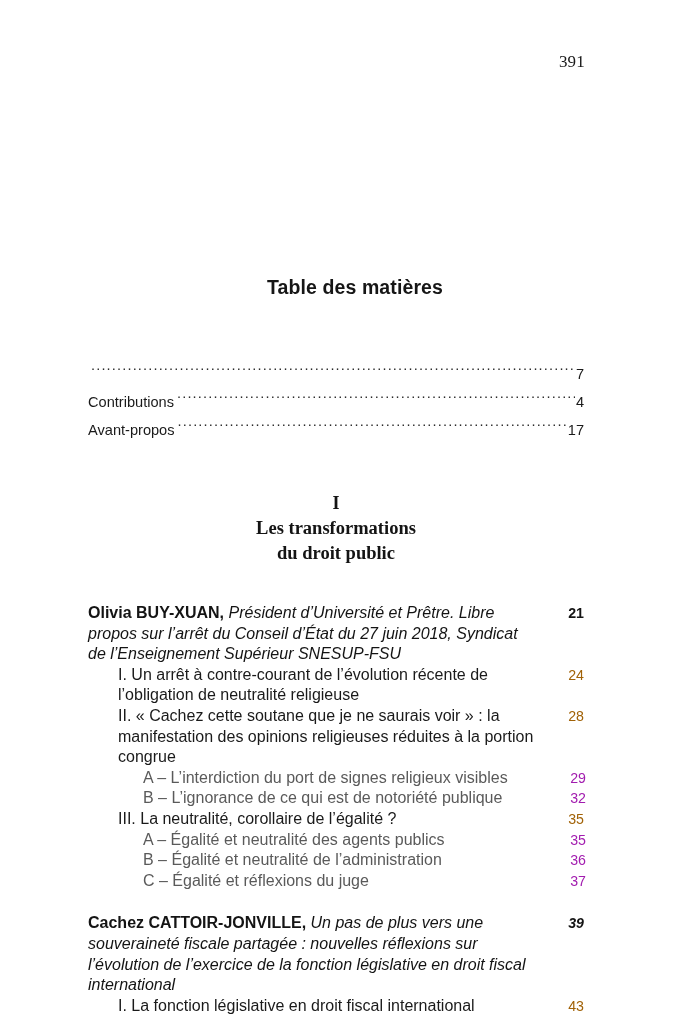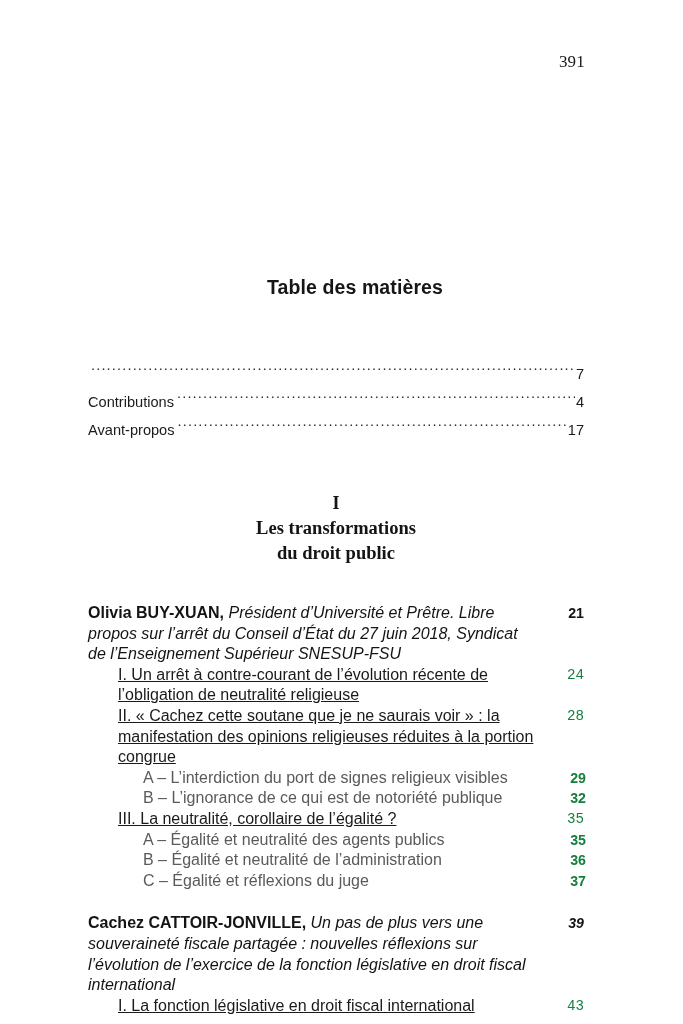--- a/index.html
+++ b/index.html
@@ -135,38 +135,35 @@
   .contrib.italic-num .num {
     font-style: italic;
     font-weight: bold;
   }
 
   
   .lvl1 { margin-top: 0; }
   .lvl1 .txt {
     padding-left: 30px;
     color: #1a1a1a;
-    text-decoration: underline;
   }
   .lvl1 .num {
-    color: #15803d;
+    color: #a16207;
     padding-right: 0px;
-    font-family: Liberation Mono, monospace;
   }
 
   
   .lvl2 .txt {
     padding-left: 55px;
     color: #5a5a5a;
   }
   .lvl2 .num {
-    color: #15803d;
+    color: #a21caf;
     padding-right: -2px;
     transform: translateX(2px);
-    font-weight: bold;
   }
 </style>
 </head>
 <body>
 
 <div class="page">
 
   <div class="folio">391</div>
 
   <div class="doc-title">Table des matières</div>

